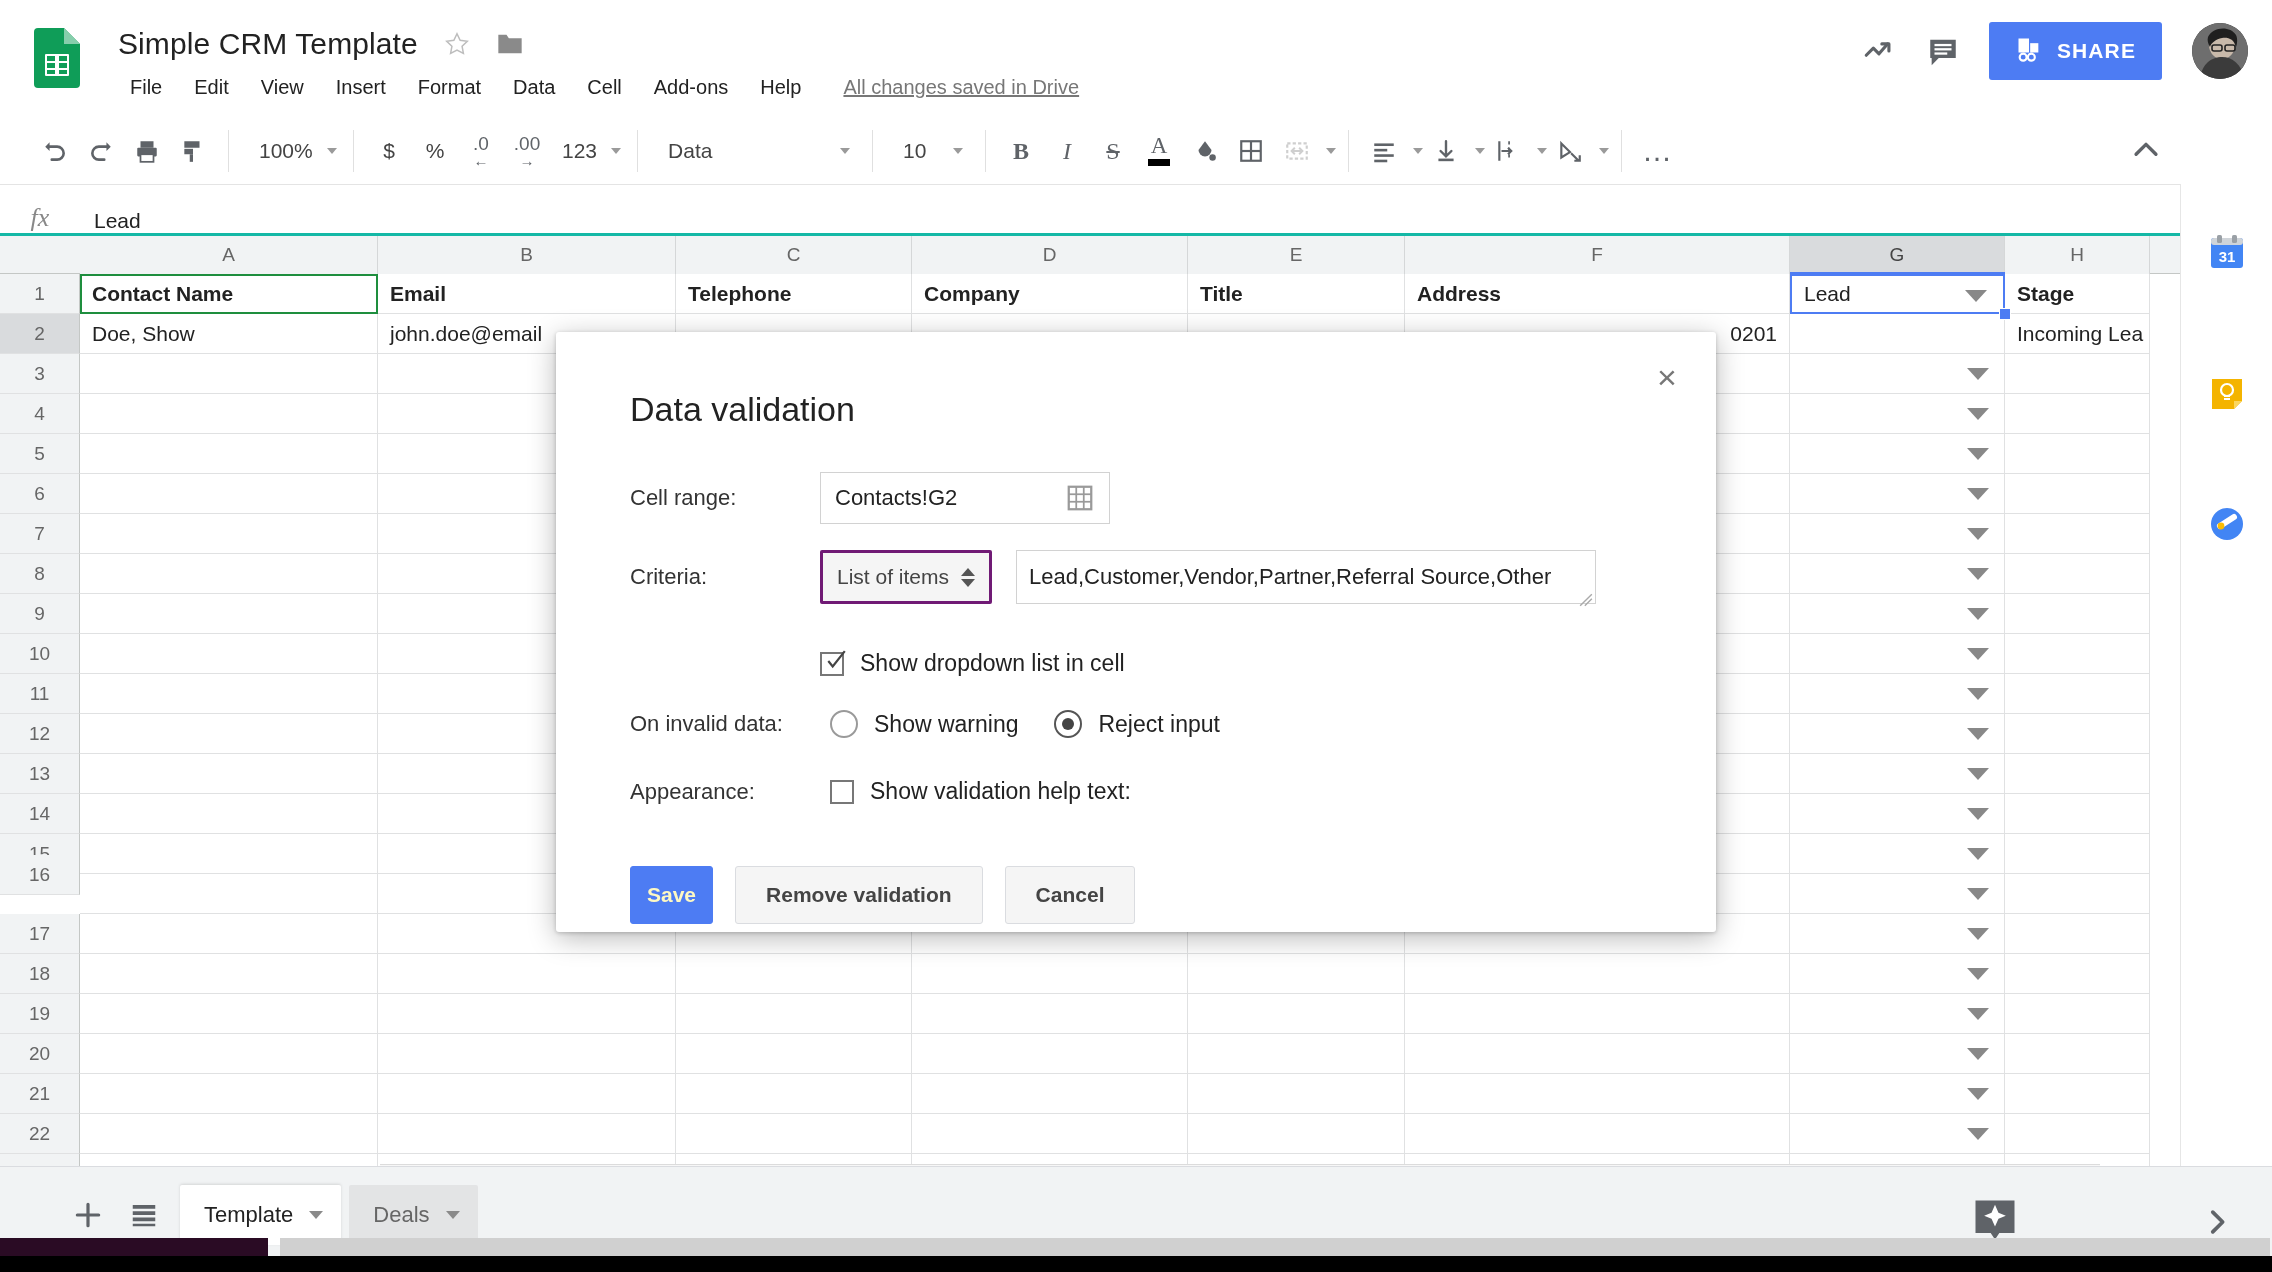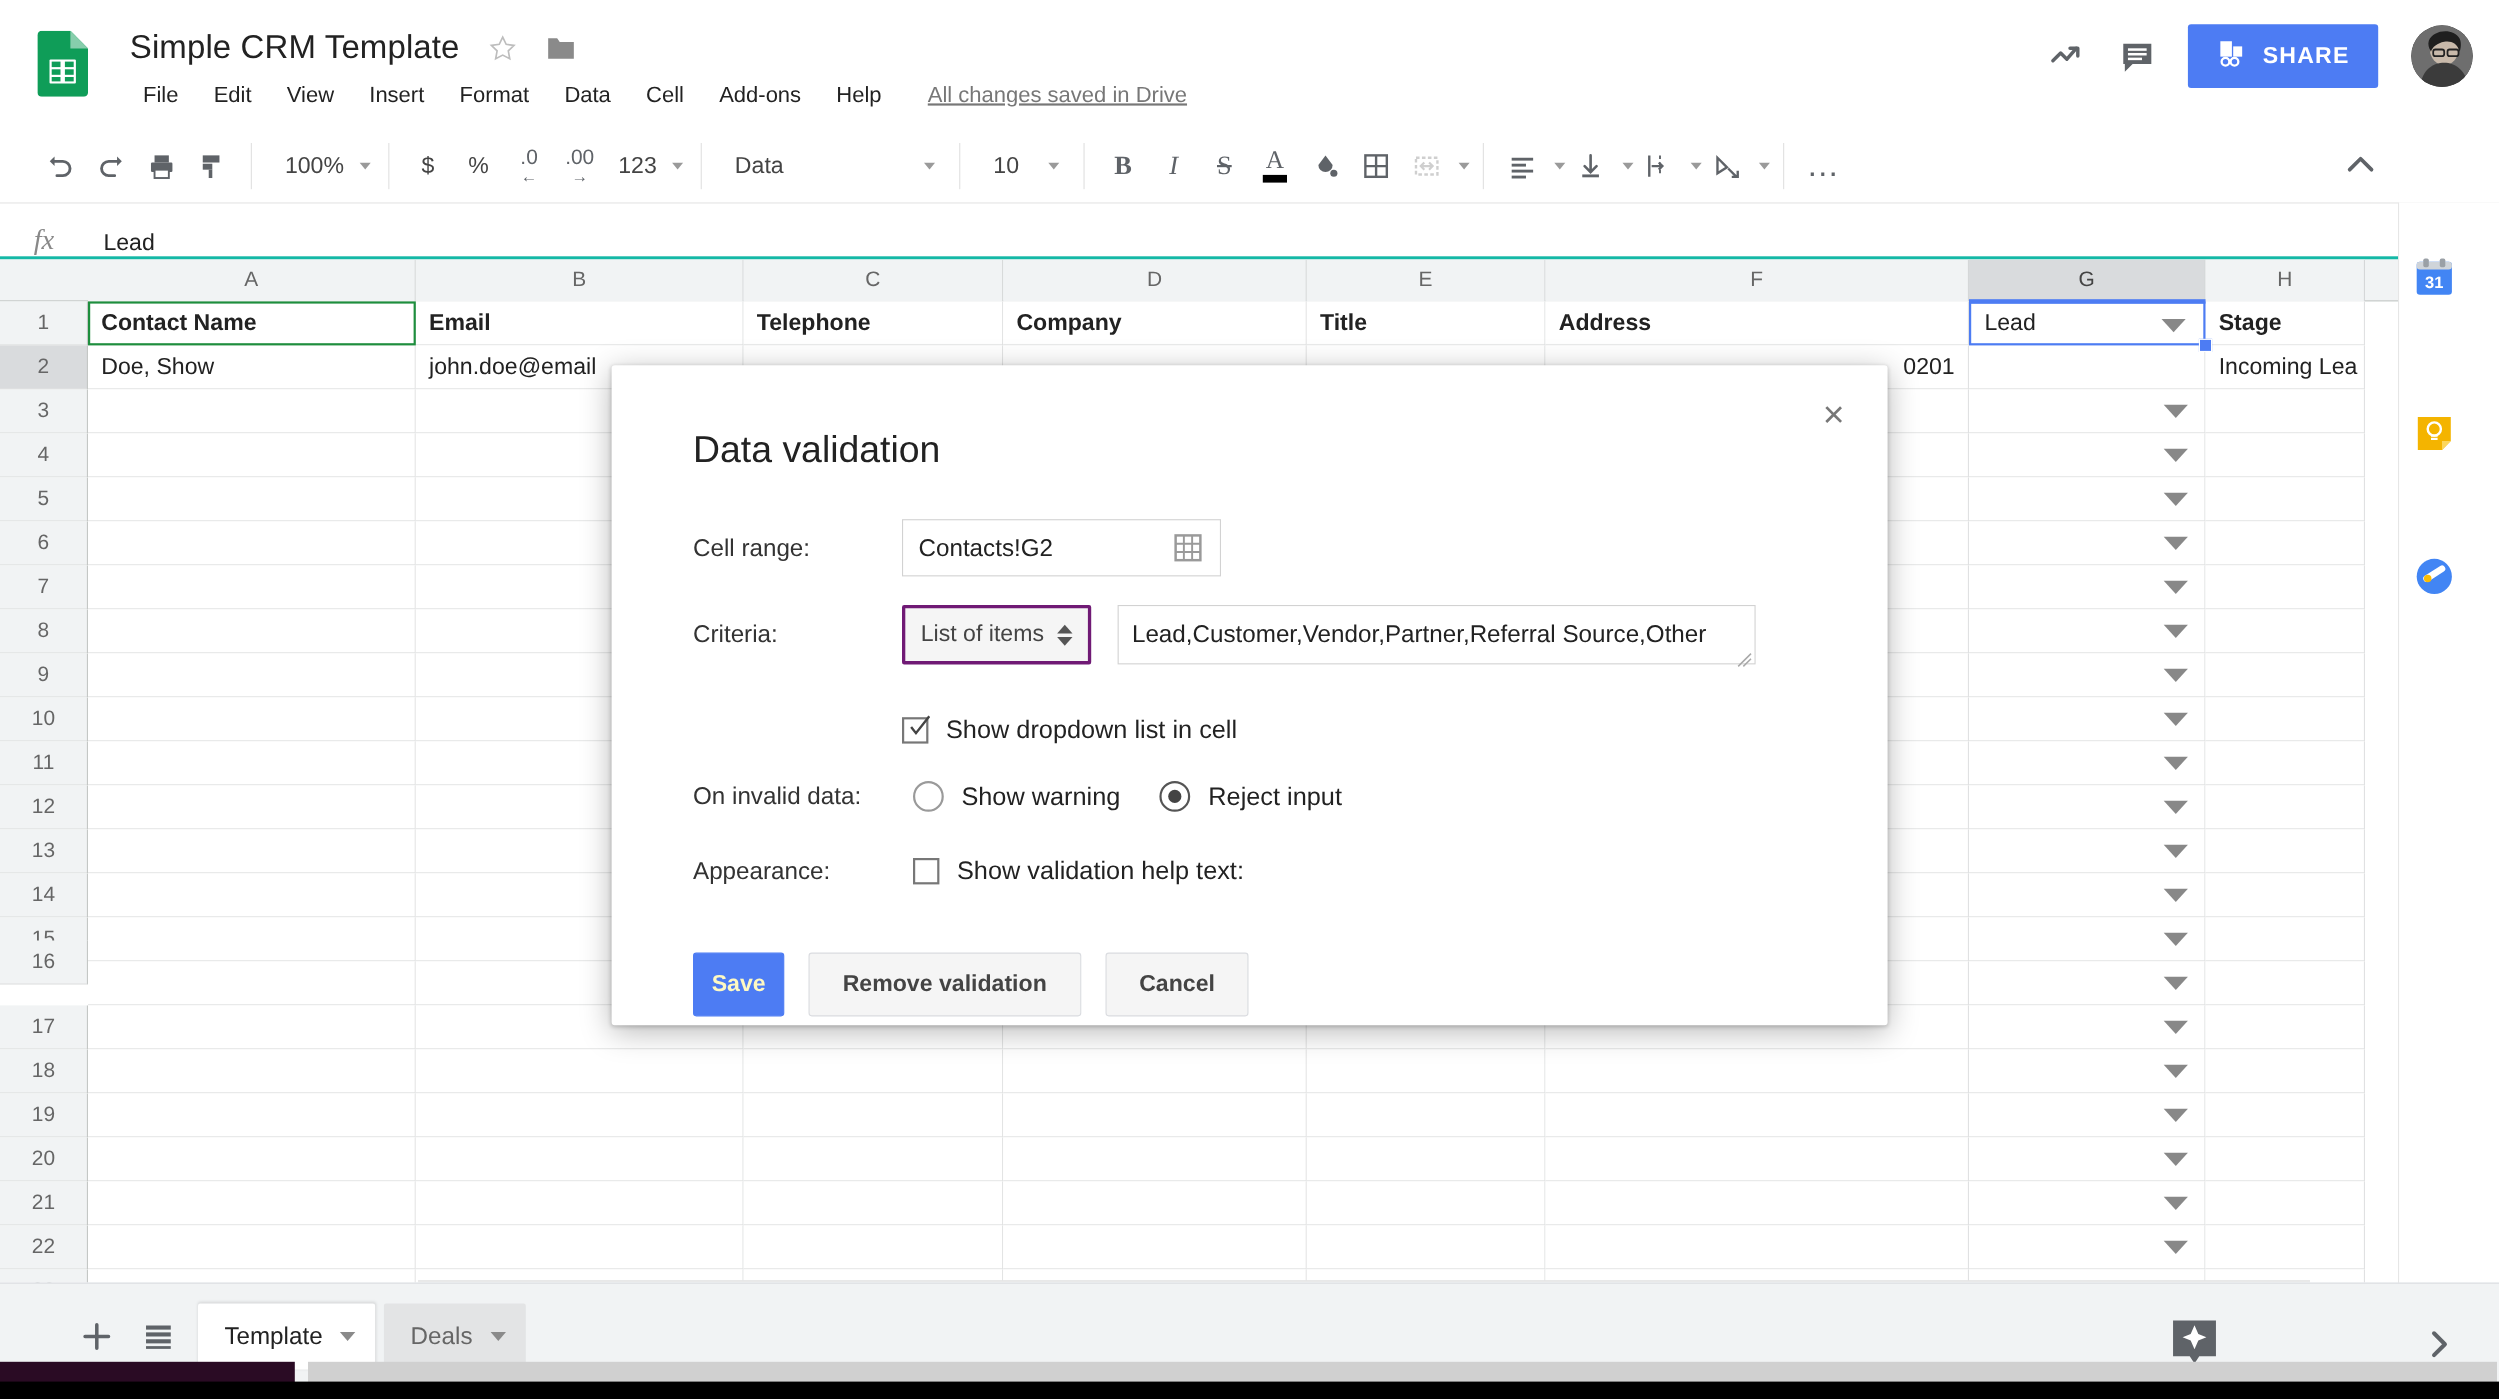--- a/index.html
+++ b/index.html
@@ -86,21 +86,21 @@
   .bb-icon { width:56px; height:56px; display:flex; align-items:center; justify-content:center; color:#5f6368; }
   .sheet-tab { height:60px; display:flex; align-items:center; padding:0 18px 0 24px; font-size:22px; border-radius:2px 2px 0 0; margin-left:8px; cursor:pointer;}
   .sheet-tab.active { background:#fff; color:#222; box-shadow:0 -1px 3px rgba(0,0,0,0.12); font-weight:400;}
   .sheet-tab.inactive { background:#e3e4e5; color:#666; }
   .sheet-caret { width:0;height:0;border-left:7px solid transparent;border-right:7px solid transparent;border-top:8px solid #8a8a8a; margin-left:16px;}
   .explore-btn { position:absolute; right:250px; top:26px; width:54px; height:54px; display:flex;align-items:center;justify-content:center;}
   .bb-expand { position:absolute; right:30px; top:30px; width:50px; height:50px; display:flex;align-items:center;justify-content:center; color:#5f6368;}
 
   
   .rightrail { position:absolute; right:0; top:184px; width:92px; height:1000px; background:#fff; border-left:1px solid #e6e6e6;}
-  .rail-icon { position:absolute; left:12px; width:40px; height:40px; }
+  .rail-icon { position:absolute; left:26px; width:40px; height:40px; }
 
   
   .dlg-overlay { position:absolute; left:0; top:0; width:2272px; height:1272px; }
   .dialog { position:absolute; left:556px; top:332px; width:1160px; height:600px; background:#fff;
     box-shadow:0 6px 28px rgba(0,0,0,0.28), 0 1px 4px rgba(0,0,0,0.2); border-radius:3px; }
   .dlg-close { position:absolute; right:26px; top:22px; width:46px; height:46px; display:flex;align-items:center;justify-content:center;
     font-size:34px; color:#777; cursor:pointer; line-height:1;}
   .dlg-title { position:absolute; left:74px; top:58px; font-size:34px; color:#222; font-weight:400;}
   .dlg-row { position:absolute; display:flex; align-items:center; }
   .dlg-label { font-size:22px; color:#333; width:190px; text-align:left;}

